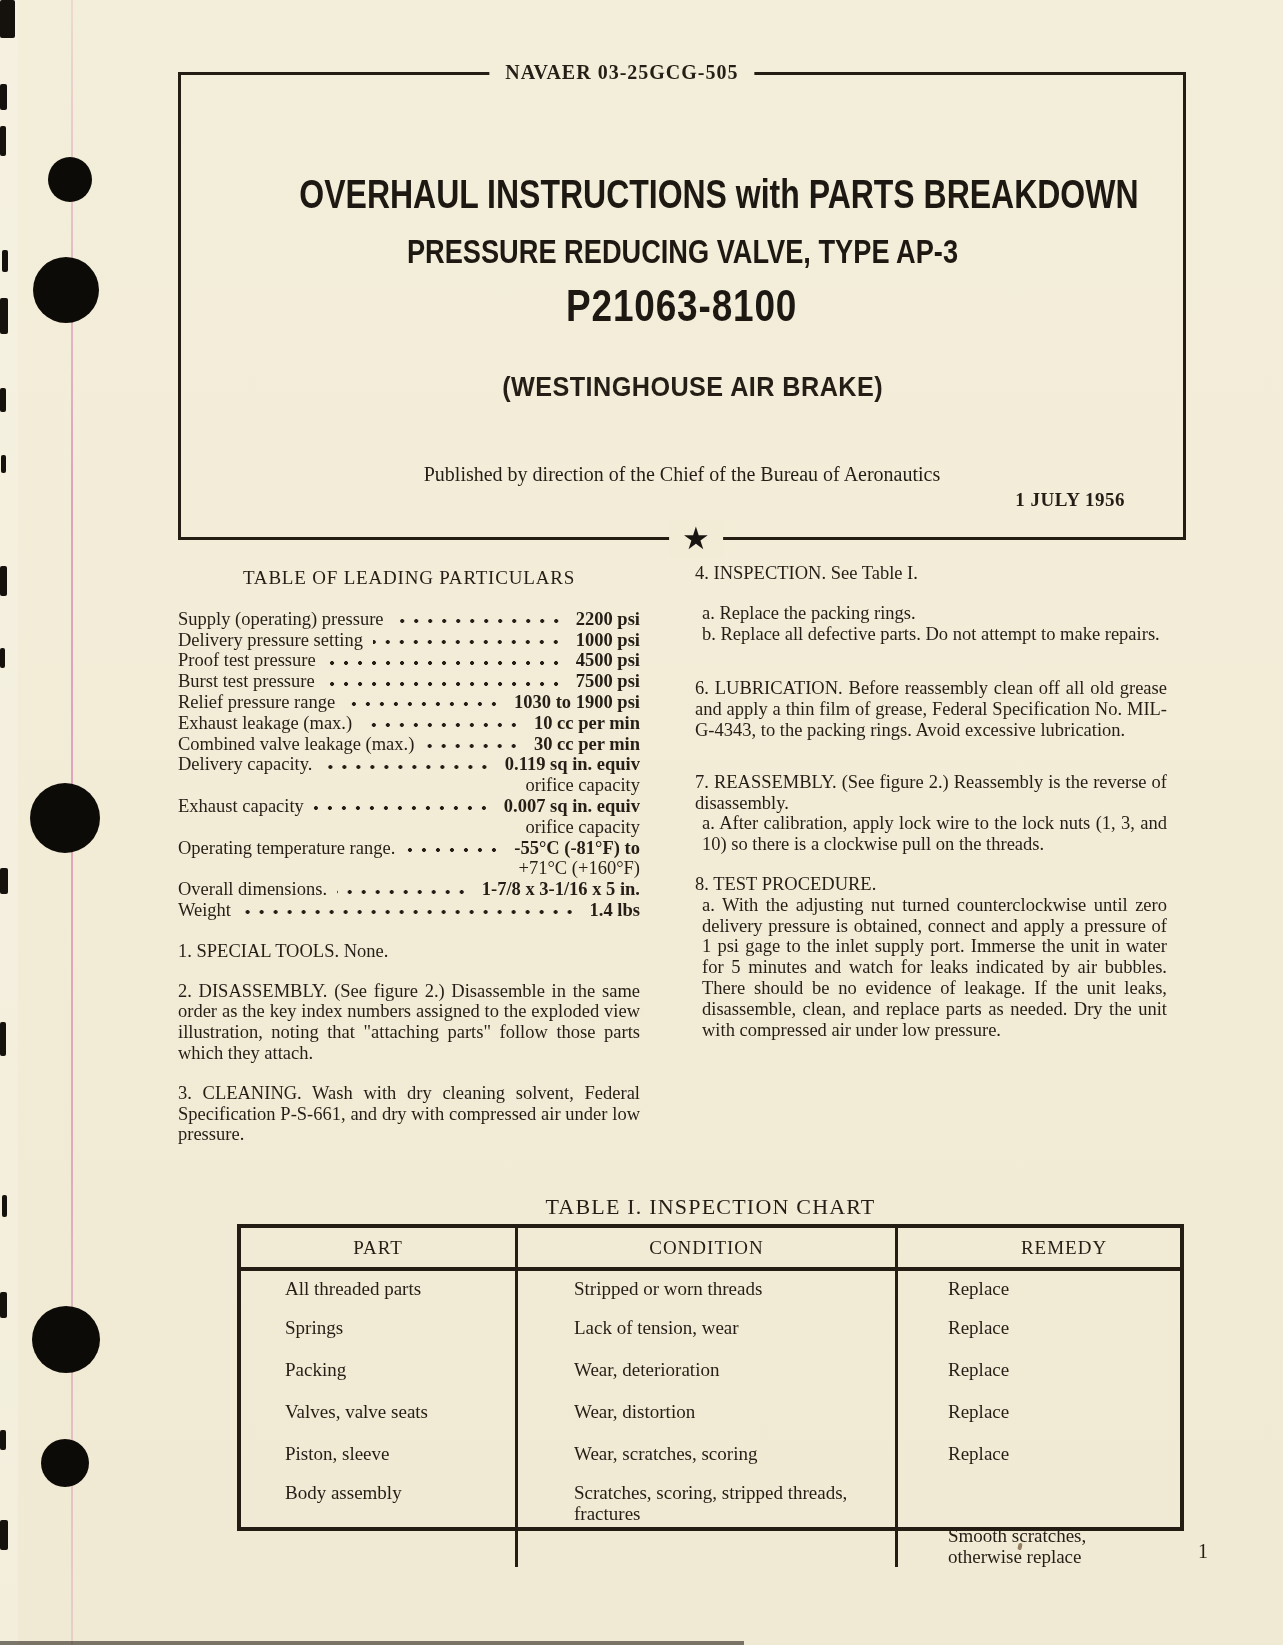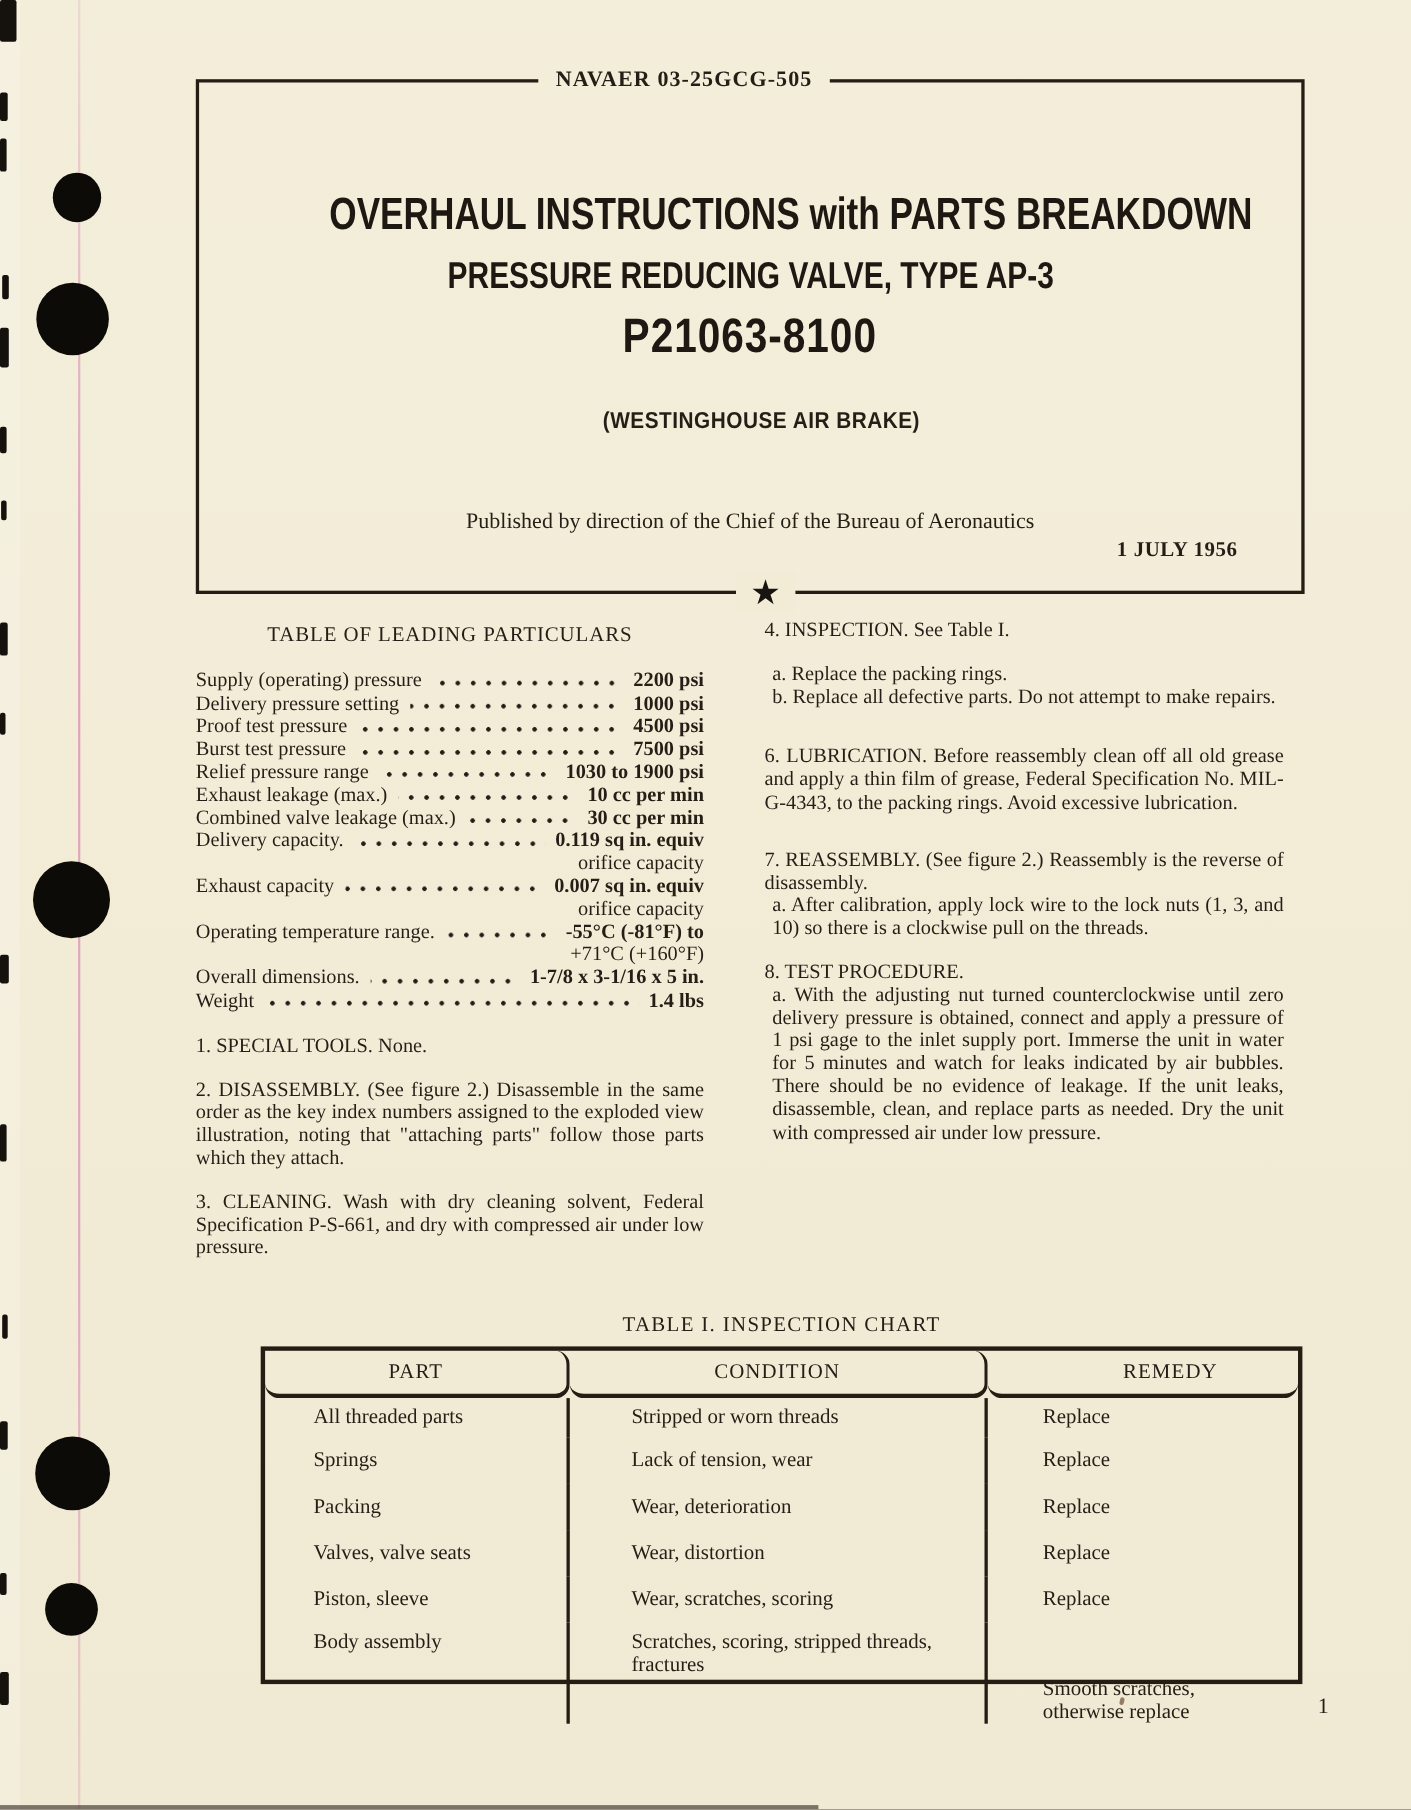--- a/index.html
+++ b/index.html
@@ -24,21 +24,21 @@
     background:#f3eeda;padding:0 16px;font-weight:700;font-size:20px;letter-spacing:1px;white-space:nowrap;}
   .star-badge{position:absolute;bottom:-21px;left:calc(50% + 14px);transform:translateX(-50%);
     background:#f2ecd7;padding:0 13px;font-size:31px;line-height:38px;color:#181410;}
   .tline{position:absolute;left:0;width:100%;text-align:center;white-space:nowrap;}
   .cond{display:inline-block;transform:scaleX(.78);transform-origin:50% 50%;white-space:nowrap;}
   .t1{top:96px;font-family:"Liberation Sans",sans-serif;font-weight:700;font-size:41px;color:#1d1812;}
   .t2{top:157px;font-family:"Liberation Sans",sans-serif;font-weight:700;font-size:34px;color:#1d1812;}
   .t2 .cond{transform:scaleX(.8);}
   .t3{top:206px;font-family:"Liberation Sans",sans-serif;font-weight:700;font-size:44px;letter-spacing:1px;color:#1d1812;}
   .t3 .cond{transform:scaleX(.84);}
-  .t4{top:296px;font-family:"Liberation Sans",sans-serif;font-weight:700;font-size:21px;letter-spacing:.5px;padding-left:21px;}
+  .t4{top:296px;font-family:"Liberation Sans",sans-serif;font-weight:700;font-size:28px;letter-spacing:.5px;padding-left:21px;}
   .t4 .cond{transform:scaleX(.9);}
   .t5{top:388px;font-size:20px;}
   .date-line{position:absolute;right:58px;top:414px;font-size:19px;font-weight:700;letter-spacing:.5px;}
 
   
   .col-left{position:absolute;left:178px;top:568px;width:462px;font-size:18.5px;line-height:20.8px;}
   .col-right{position:absolute;left:695px;top:563px;width:472px;font-size:18.5px;line-height:20.8px;}
   .lp-heading{text-align:center;font-size:19px;letter-spacing:.8px;margin:0 0 20px 0;}
   .pl-row{display:flex;align-items:baseline;}
   .pl-label{white-space:nowrap;}
@@ -49,26 +49,26 @@
   .pl-cont{text-align:right;}
   .para{margin:19px 0 0 0;text-align:justify;}
   .para.first{margin-top:0;}
   .sub{padding-left:7px;text-align:justify;}
   .gap-lg{margin-top:34px;}
   .gap-md{margin-top:31px;}
   .gap-sm{margin-top:19px;}
 
   
   .insp-title{position:absolute;left:237px;top:1194px;width:947px;text-align:center;
-    font-size:19px;letter-spacing:1.2px;}
+    font-size:22px;letter-spacing:1.2px;}
   .insp-table{position:absolute;left:237px;top:1224px;width:947px;height:307px;
     border:4px solid #231d14;display:grid;grid-template-columns:277px 380px 1fr;
     grid-template-rows:43px 36px 42px 42px 42px 42px 1fr;font-size:19px;}
   .tc{display:flex;align-items:center;}
-  .tc.hd{justify-content:center;border-bottom:4px solid #231d14;letter-spacing:1px;border-radius:13px;}
+  .tc.hd{justify-content:center;border-bottom:4px solid #231d14;letter-spacing:1px;}
   .tc.c1{border-right:3px solid #231d14;padding-left:44px;}
   .tc.c2{border-right:3px solid #231d14;padding-left:56px;}
   .tc.c3{padding-left:50px;}
   .tc.hd.c1,.tc.hd.c2{padding-left:0;}
   .tc.last{align-items:flex-start;padding-top:7px;line-height:21px;}
   .page-number{position:absolute;left:1198px;top:1540px;font-size:20px;}
 </style>
 </head>
 <body>
 

